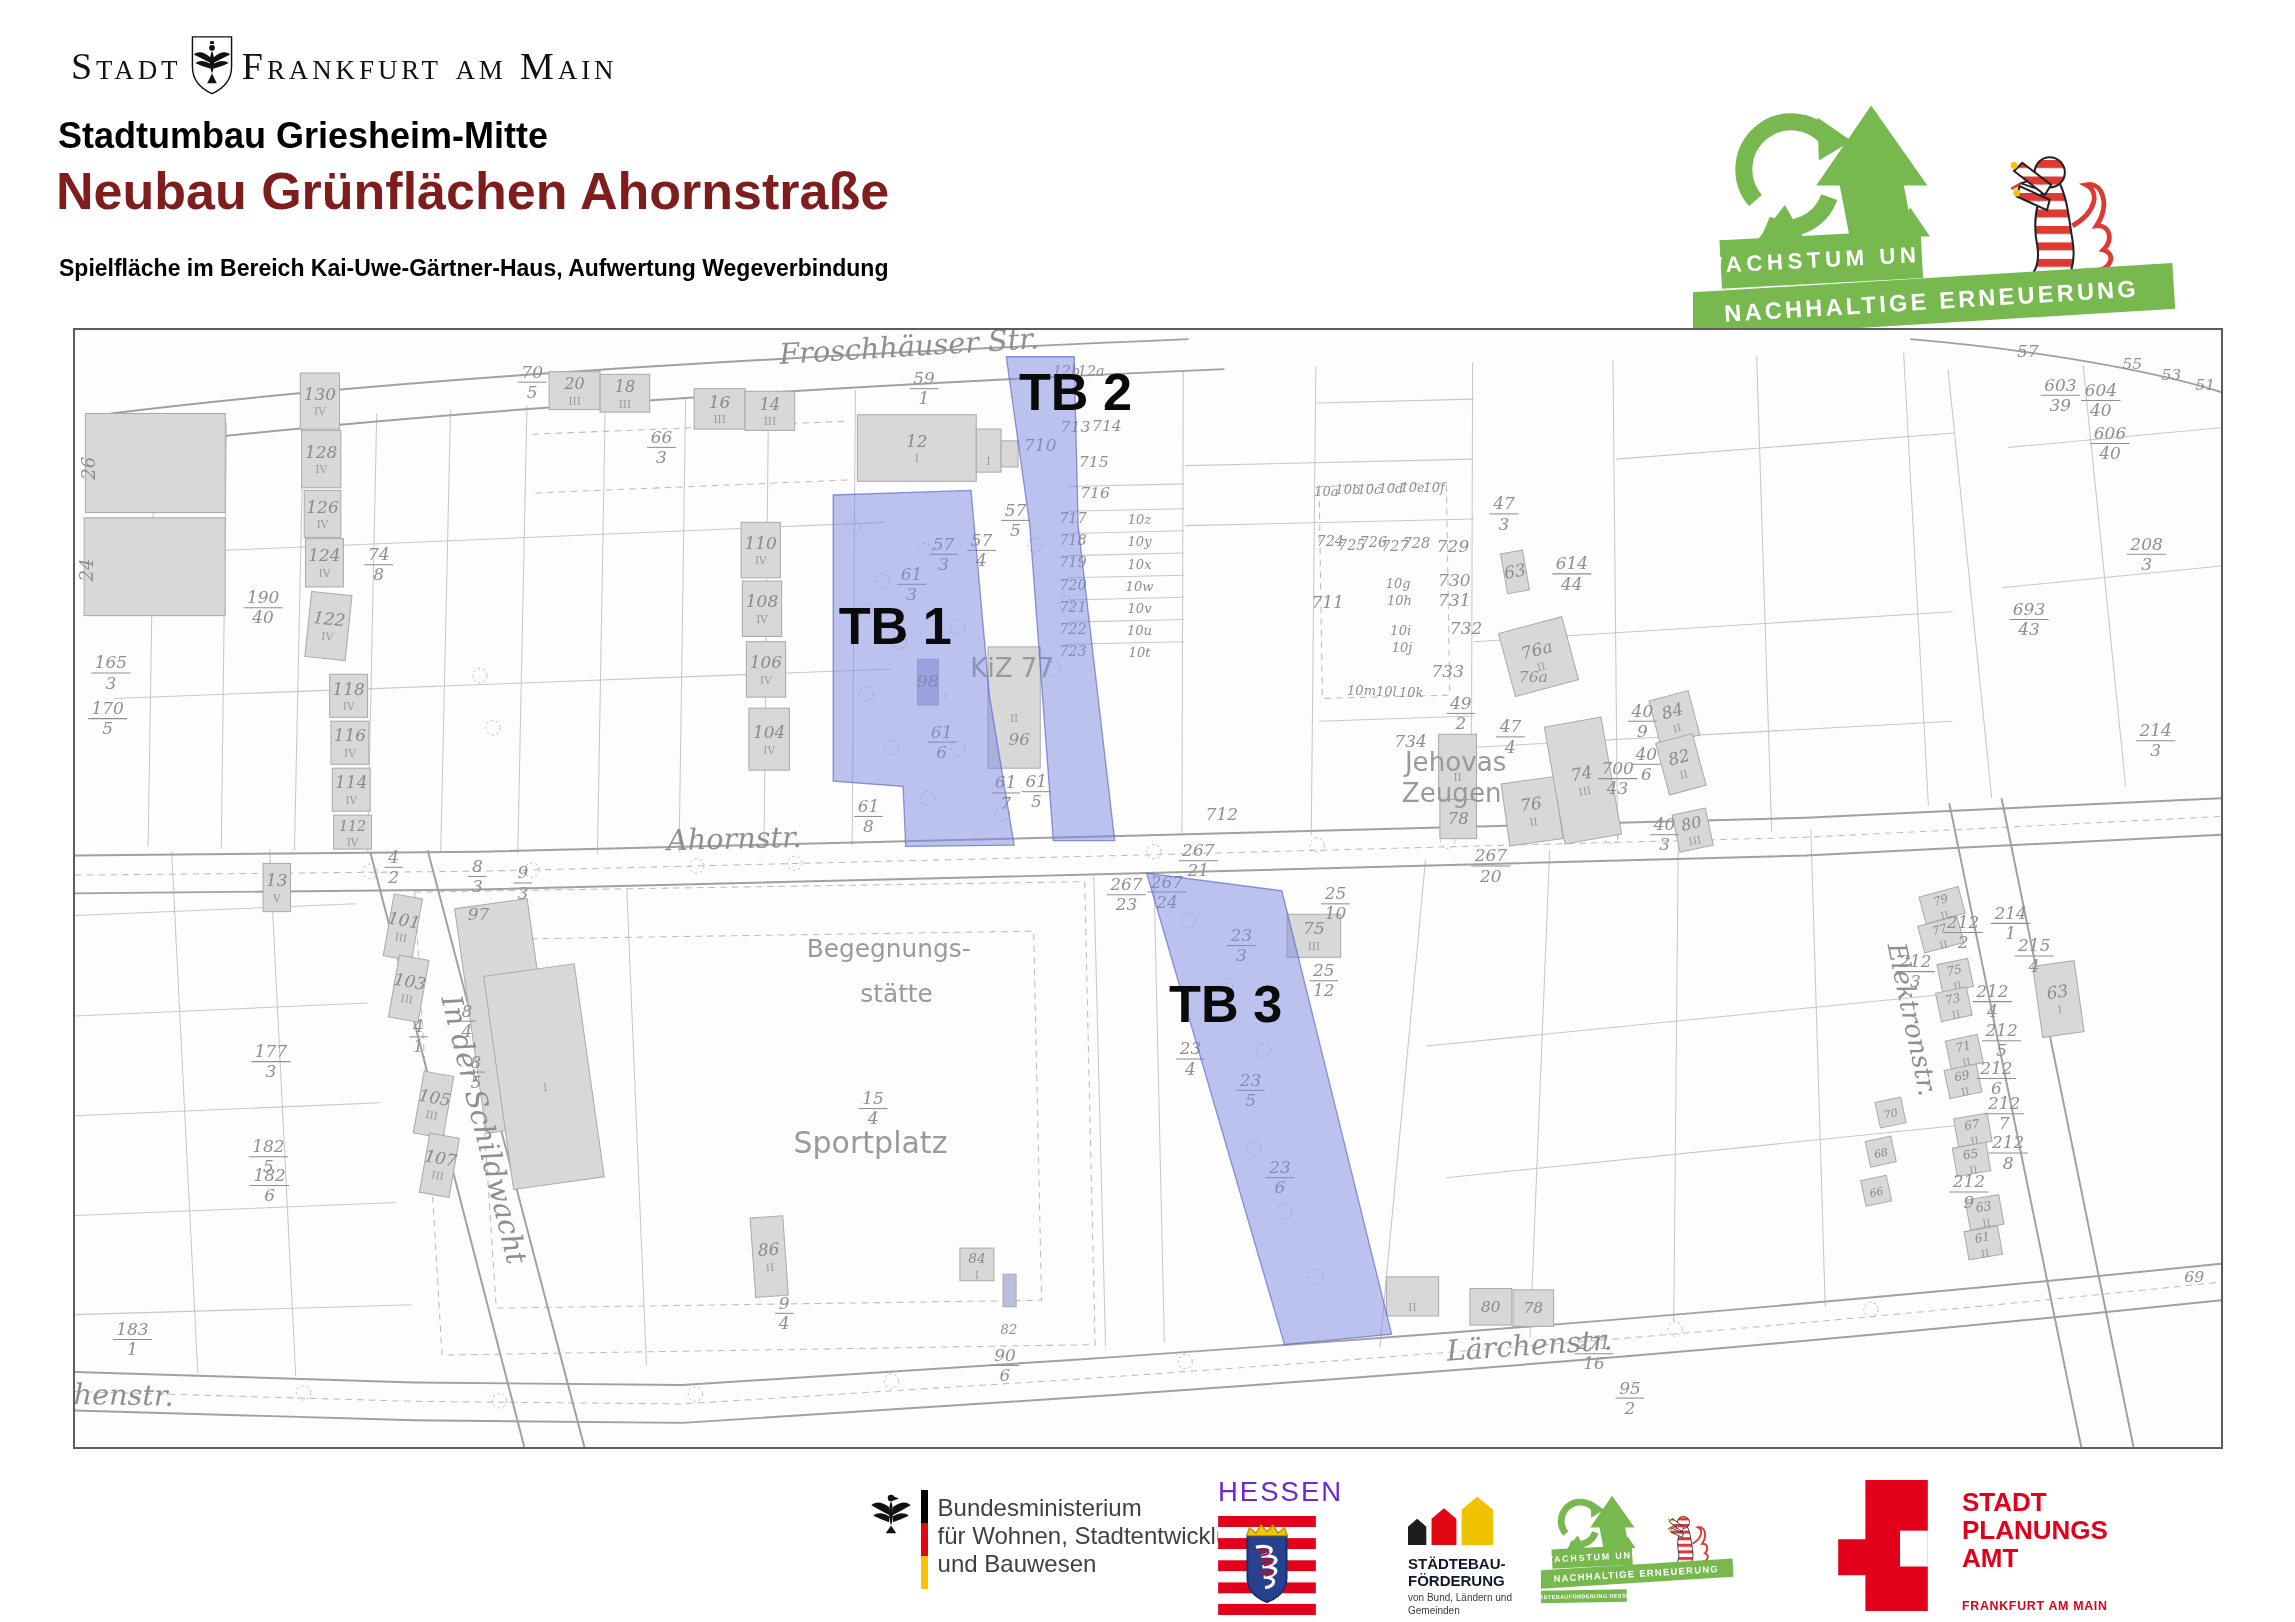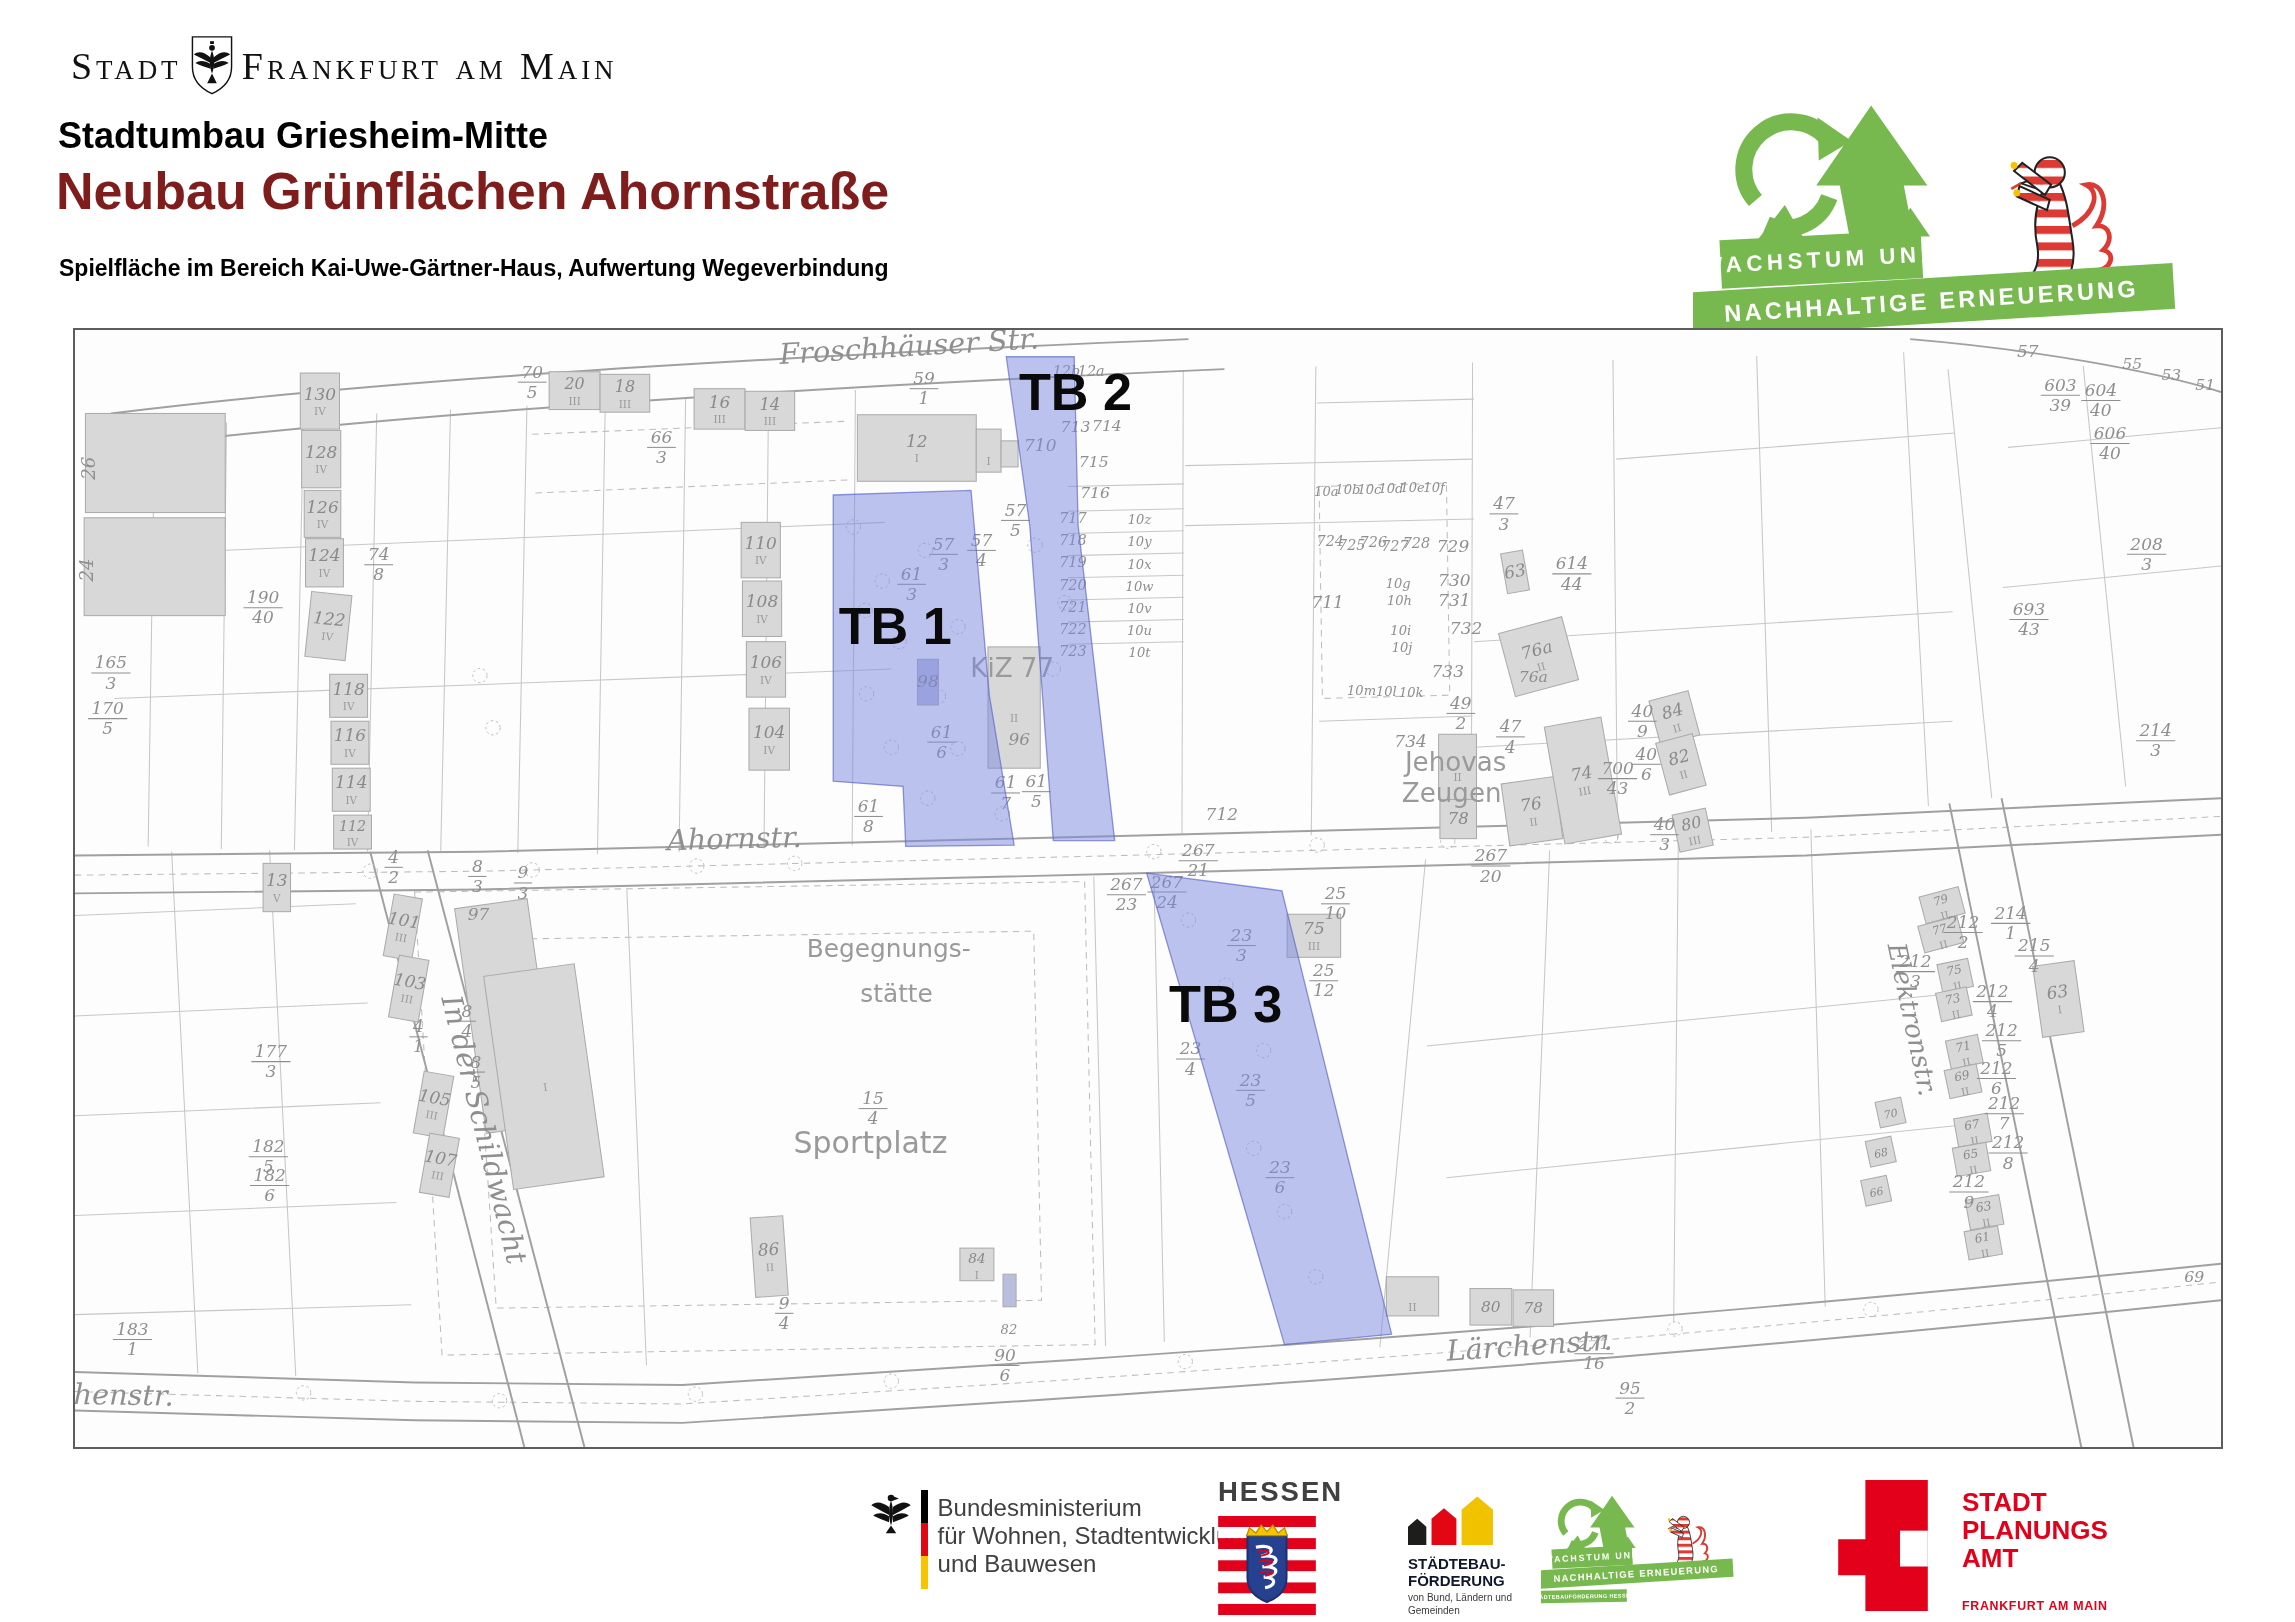--- a/index.html
+++ b/index.html
@@ -13,21 +13,21 @@
   .maintitle{position:absolute;left:56px;top:161px;font-size:52px;font-weight:bold;color:#7f1d1d;}
   .subtitle{position:absolute;left:59px;top:254px;font-size:23px;font-weight:bold;color:#000;line-height:1.22;}
   
   #map{position:absolute;left:73px;top:328px;width:2150px;height:1121px;
        border:2.6px solid #5d5d5d;box-sizing:border-box;background:#fdfdfd;}
   #map svg{display:block;width:100%;height:100%;}
   
   .bmwsb{position:absolute;left:870px;top:1490px;display:flex;align-items:flex-start;gap:9.2px;}
   .bmwsb .txt{font-size:24px;color:#404040;line-height:1.16;padding-top:3.9px;}
   .hessen{position:absolute;left:1218px;top:1476px;}
-  .hessen .t{font-size:27.5px;letter-spacing:2px;color:#404040;font-weight:bold;}
+  .hessen .t{font-size:27.5px;letter-spacing:2px;color:#6d28d9;font-weight:normal;}
   .stb{position:absolute;left:1408px;top:1490px;width:150px;}
   .stb .big{font-size:15px;font-weight:bold;color:#0f172a;line-height:1.12;margin-top:9.2px;}
   .stb .small{font-size:10px;color:#3a3a3a;line-height:1.3;margin-top:1px;}
   .wsmall{position:absolute;left:1541px;top:1482px;}
   .spa{position:absolute;left:1837px;top:1480px;display:flex;gap:33px;}
   .spa .txt{color:#e2001a;font-weight:bold;font-size:26px;line-height:1.08;padding-top:7.9px;}
   .spa .sub{font-size:12.4px;margin-top:27.5px;letter-spacing:0.7px;}
   [data-interactable]{cursor:default;}
 </style>
 </head>

